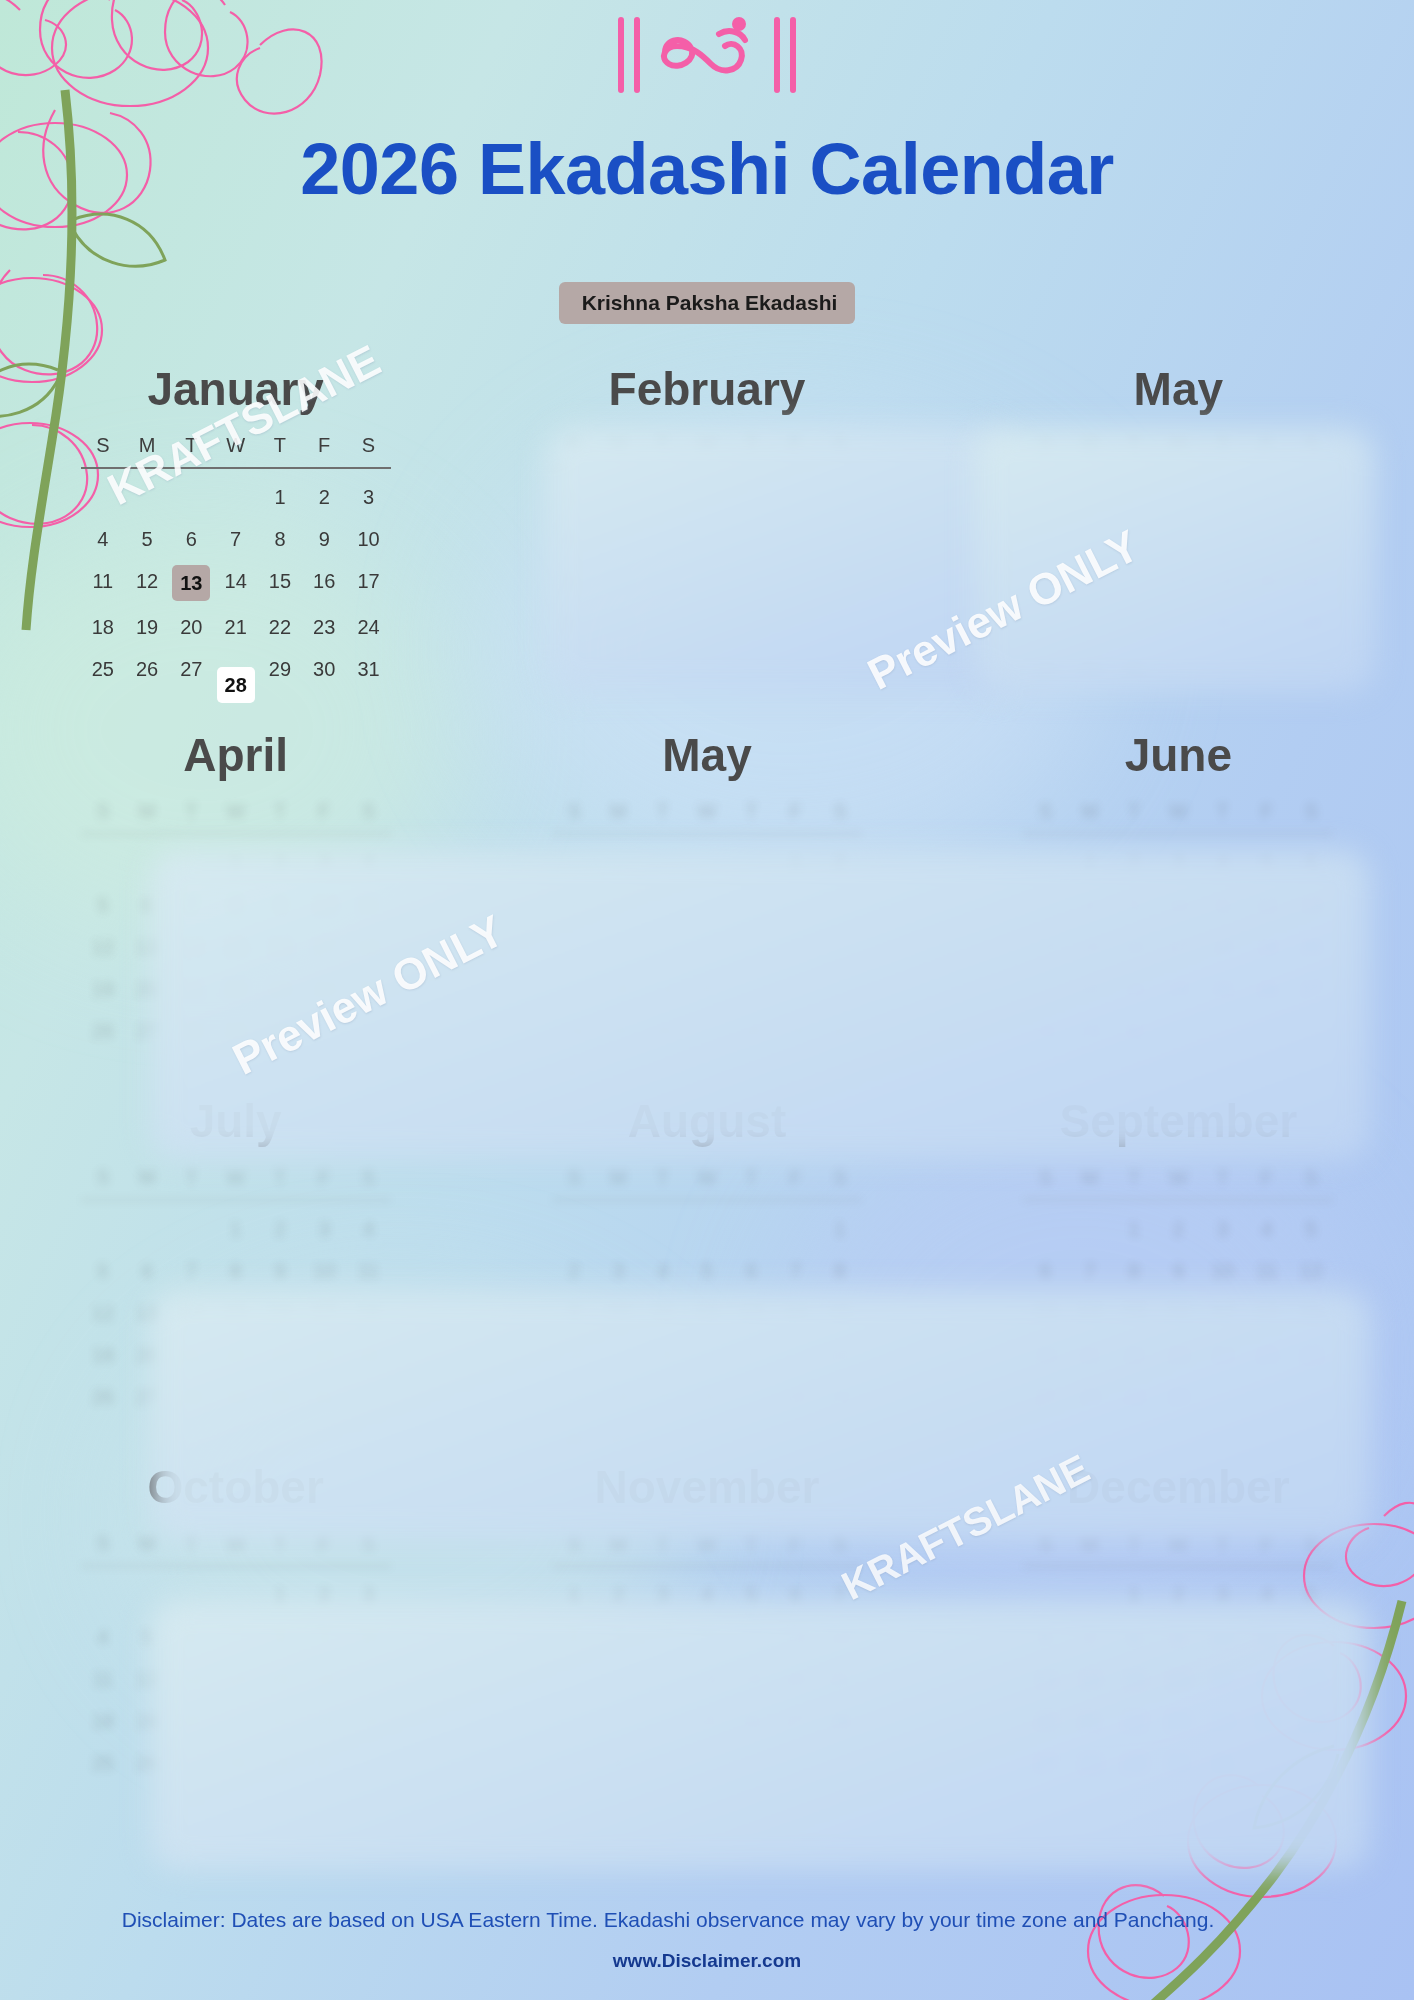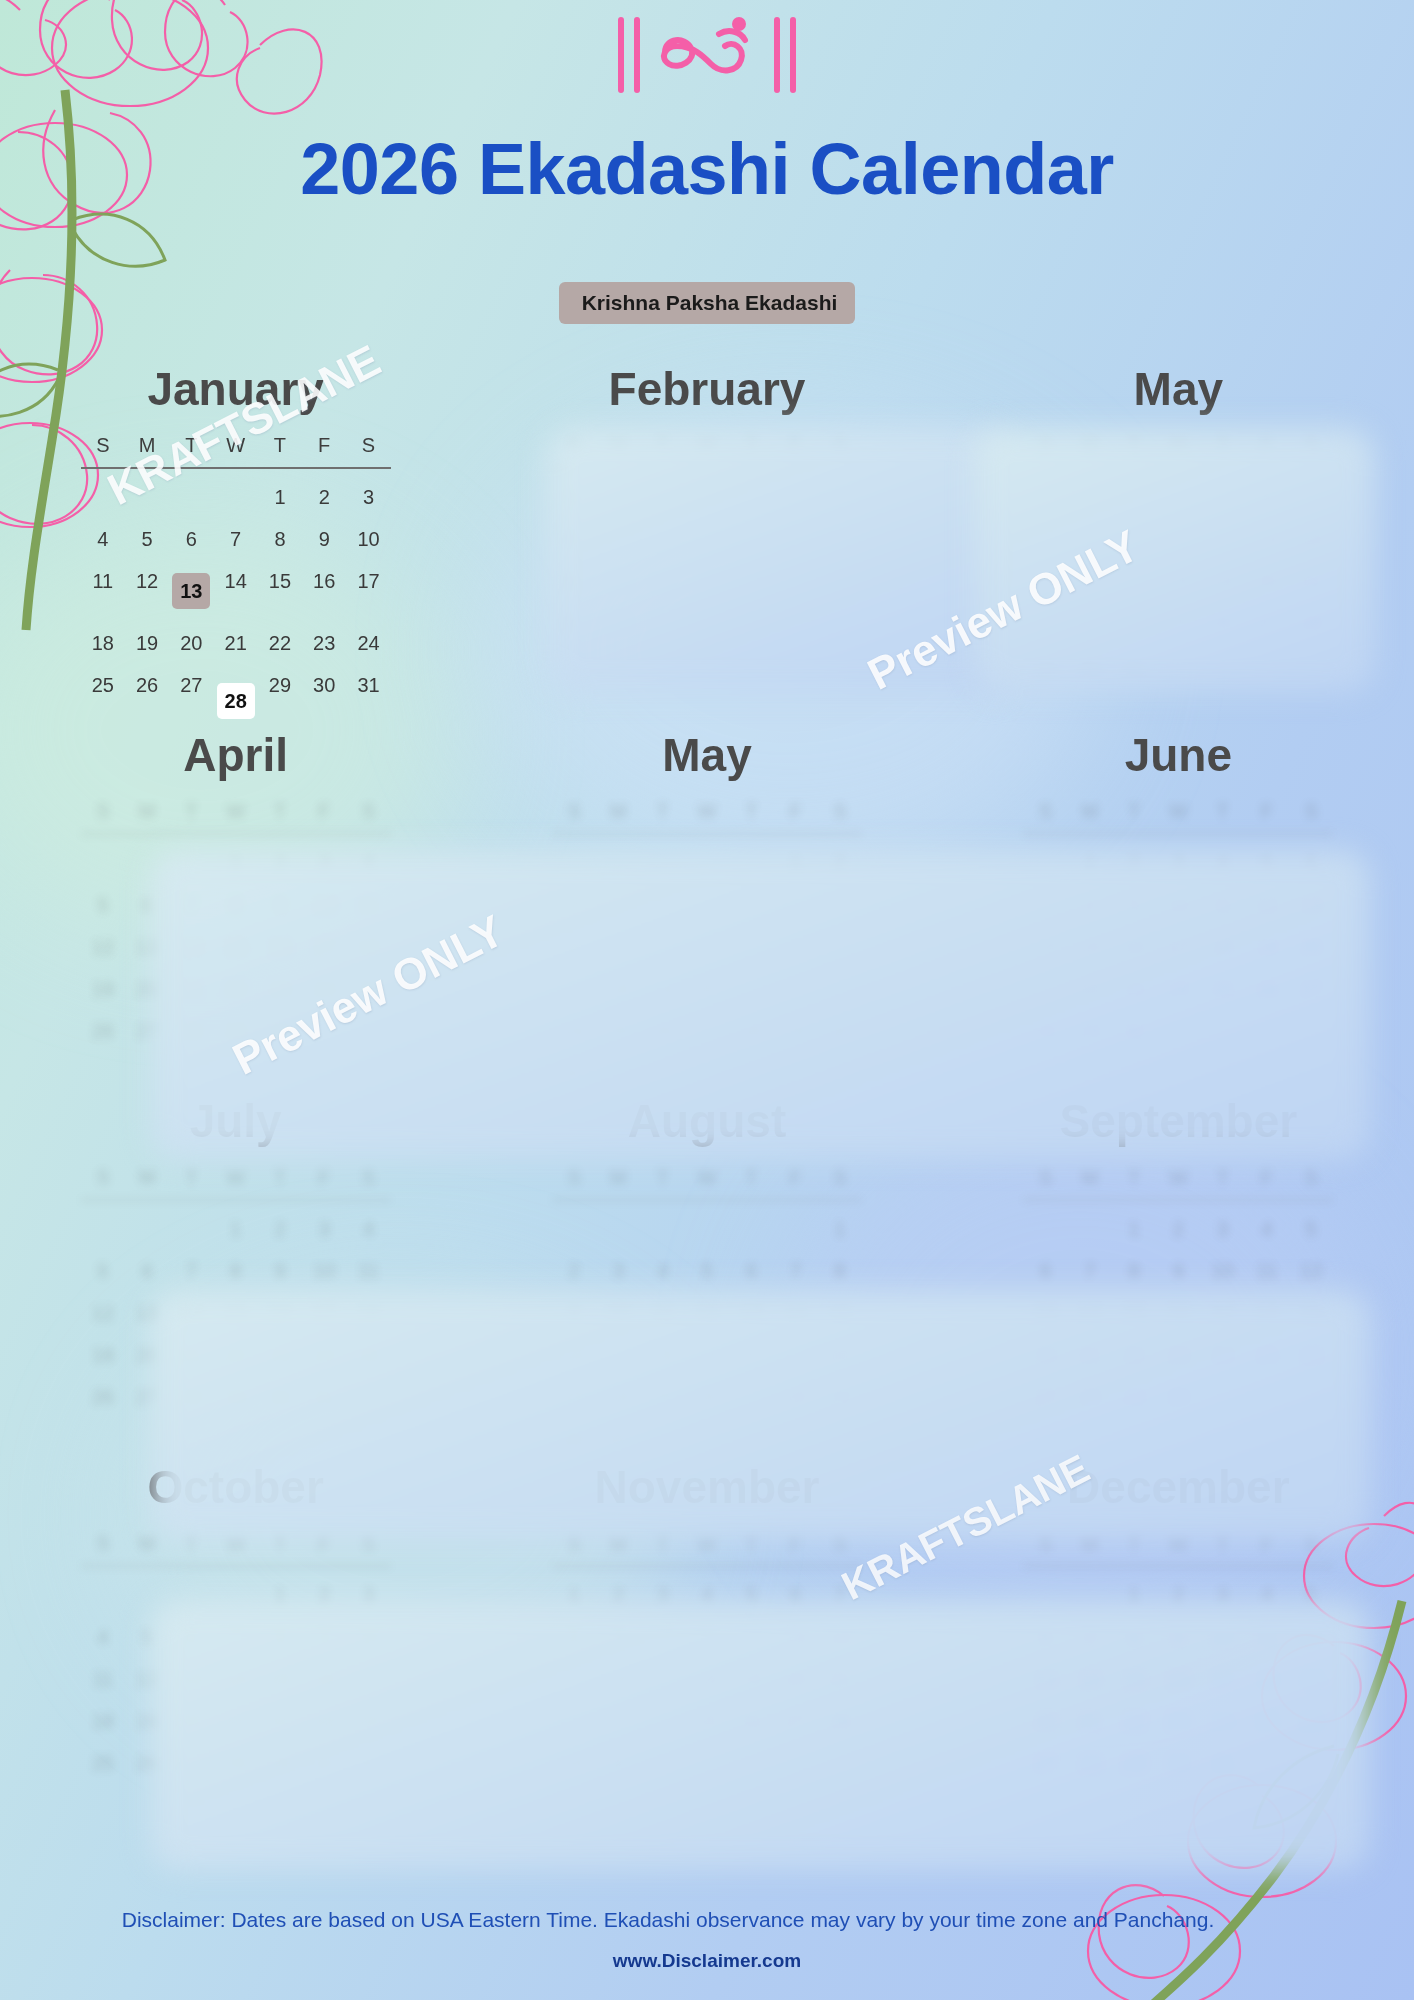--- a/index.html
+++ b/index.html
@@ -137,21 +137,21 @@
     font-size: 20px;
     color: #3a3a3a;
   }
   .day.empty { color: transparent; }
   .day.krishna {
     background: #b5a8a6;
     border-radius: 5px;
     font-weight: bold;
     color: #111;
     width: 38px;
-    margin: 10px auto;
+    margin: 2px auto;
   }
   .day.shukla {
     background: #ffffff;
     border-radius: 5px;
     font-weight: bold;
     color: #111;
     width: 38px;
     margin: 16px auto;
   }
 

